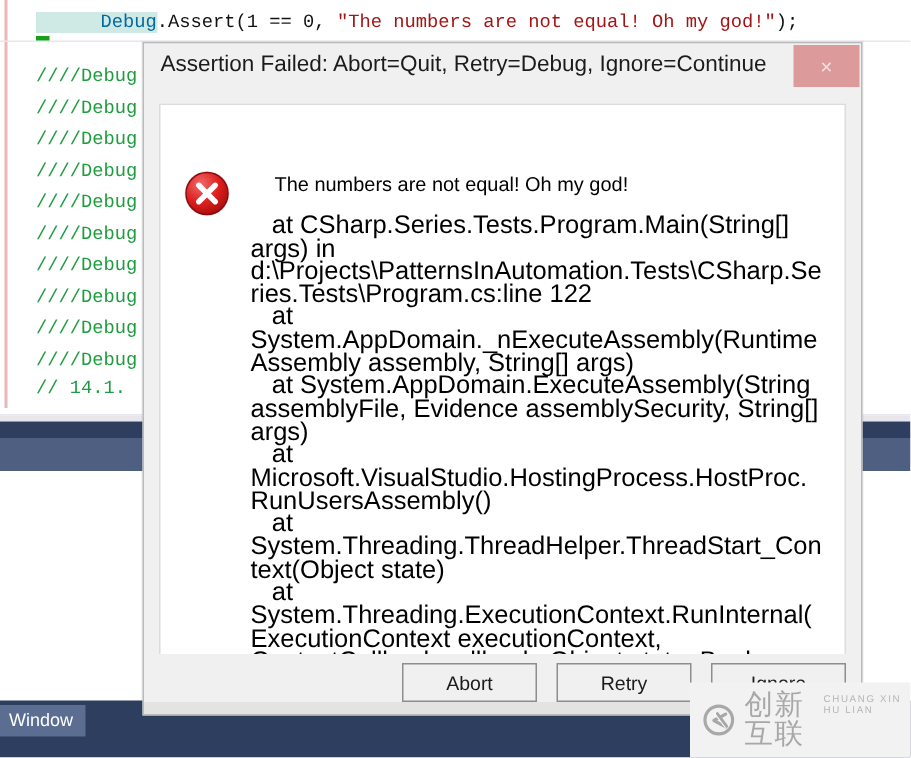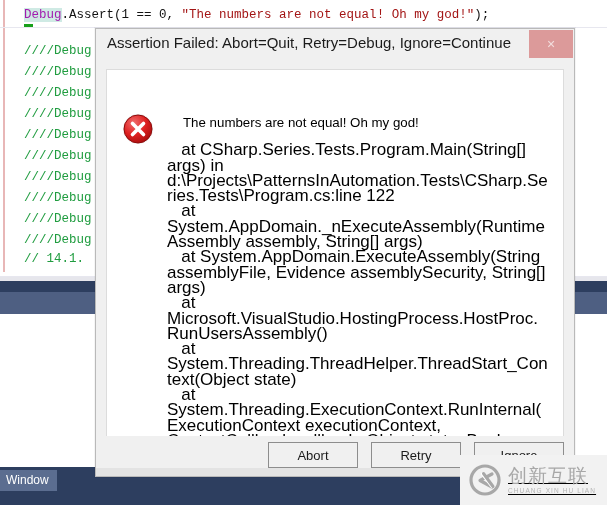--- a/index.html
+++ b/index.html
@@ -24,21 +24,21 @@
   .code-line {
     position: absolute;
     left: 24px;
     font-family: "Liberation Mono", monospace;
     font-size: 12.5px;
     line-height: 14px;
     white-space: pre;
     color: #000000;
   }
   .tok-green   { color: #1f9c3f; }
-  .tok-blue    { color: #a21caf; }
+  .tok-blue    { color: #0369a1; padding-left: 43px; }
   .tok-red     { color: #a31515; }
   .tok-black   { color: #111111; }
   .tok-hl {
     background: #cfeae4;
   }
   .hl-underline {
     position: absolute;
     left: 24px;
     top: 24px;
     width: 9px;
@@ -225,23 +225,21 @@
     height: 50px;
     background: #f2f2f2;
     display: flex;
     align-items: center;
     gap: 6px;
     padding-left: 8px;
     box-sizing: border-box;
   }
   #wm-text {
     display: flex;
-    flex-direction: column;
     line-height: 1;
-    text-decoration: underline;
   }
   #wm-cn {
     font-size: 19px;
     color: #a8a8a8;
     letter-spacing: 1px;
     font-family: "DejaVu Sans", sans-serif;
   }
   #wm-py {
     font-size: 6.5px;
     color: #b6b6b6;

